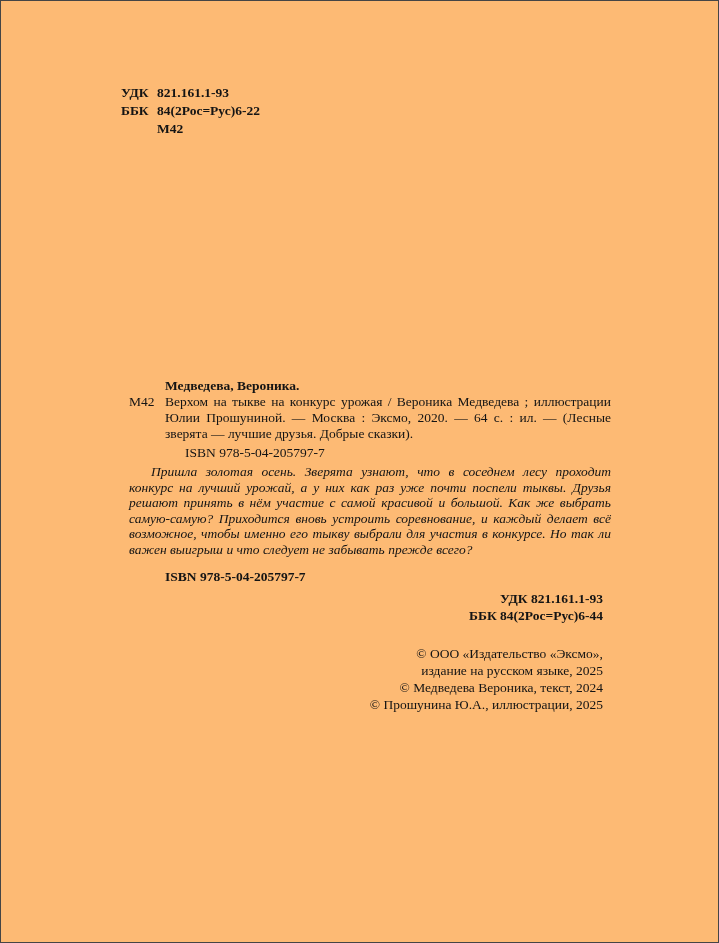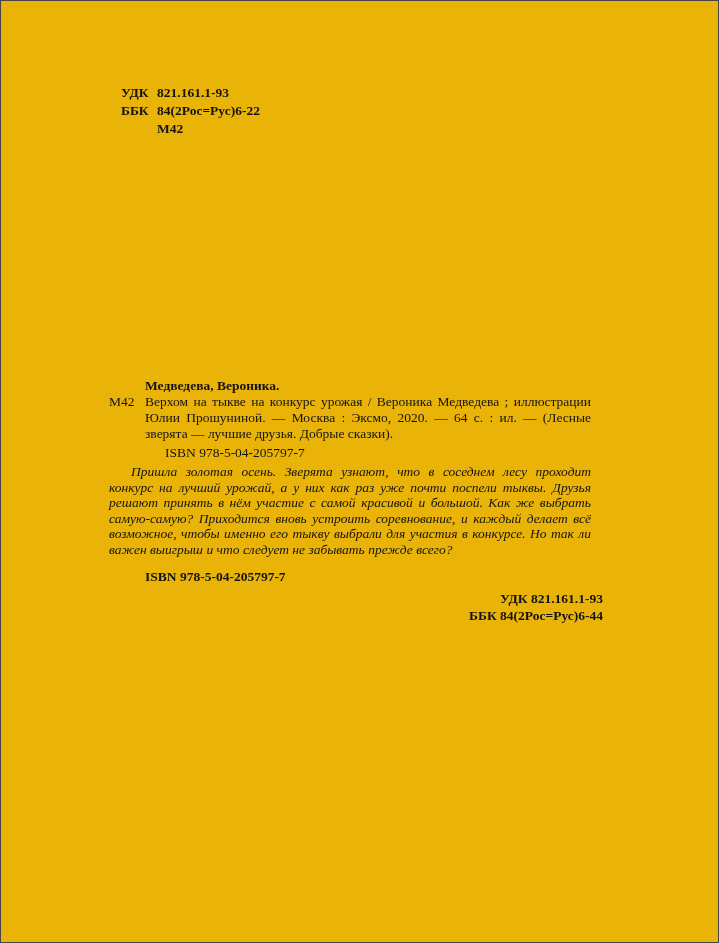--- a/index.html
+++ b/index.html
@@ -7,42 +7,42 @@
   body {
     background: #ffffff;
     font-family: "Liberation Serif", serif;
     color: #141414;
     -webkit-font-smoothing: antialiased;
   }
   .page {
     position: relative;
     width: 719px;
     height: 943px;
-    background: #eab308;
+    background: #fdba74;
     border: 1px solid #454545;
     overflow: hidden;
   }
 
   
   .top-codes {
     position: absolute;
     left: 120px;
     top: 83px;
     font-size: 13.5px;
     font-weight: bold;
     line-height: 18px;
     white-space: nowrap;
   }
   .code-row .label { display: inline-block; width: 36px; }
   .author-sign-row { padding-left: 36px; }
 
   
   .card {
     position: absolute;
-    left: 108px;
+    left: 128px;
     top: 377px;
     width: 482px;
     font-size: 13.5px;
     line-height: 16px;
   }
   .card .author {
     font-weight: bold;
     padding-left: 36px;
   }
   .bib {
@@ -119,14 +119,20 @@
     <div class="isbn-line">ISBN 978-5-04-205797-7</div>
     <p class="annotation">Пришла золотая осень. Зверята узнают, что в соседнем лесу проходит конкурс на лучший урожай, а у них как раз уже почти поспели тыквы. Друзья решают принять в нём участие с самой красивой и большой. Как же выбрать самую-самую? Приходится вновь устроить соревнование, и каждый делает всё возможное, чтобы именно его тыкву выбрали для участия в конкурсе. Но так ли важен выигрыш и что следует не забывать прежде всего?</p>
     <div class="isbn-bold">ISBN 978-5-04-205797-7</div>
   </div>
 
   <div class="right-codes">
     <div>УДК 821.161.1-93</div>
     <div>ББК 84(2Рос=Рус)6-44</div>
   </div>
 
+  <div class="copyright">
+    <div>© ООО «Издательство «Эксмо»,</div>
+    <div>издание на русском языке, 2025</div>
+    <div>© Медведева Вероника, текст, 2024</div>
+    <div>© Прошунина Ю.А., иллюстрации, 2025</div>
+  </div>
 
 </div>
 
 </body></html>

